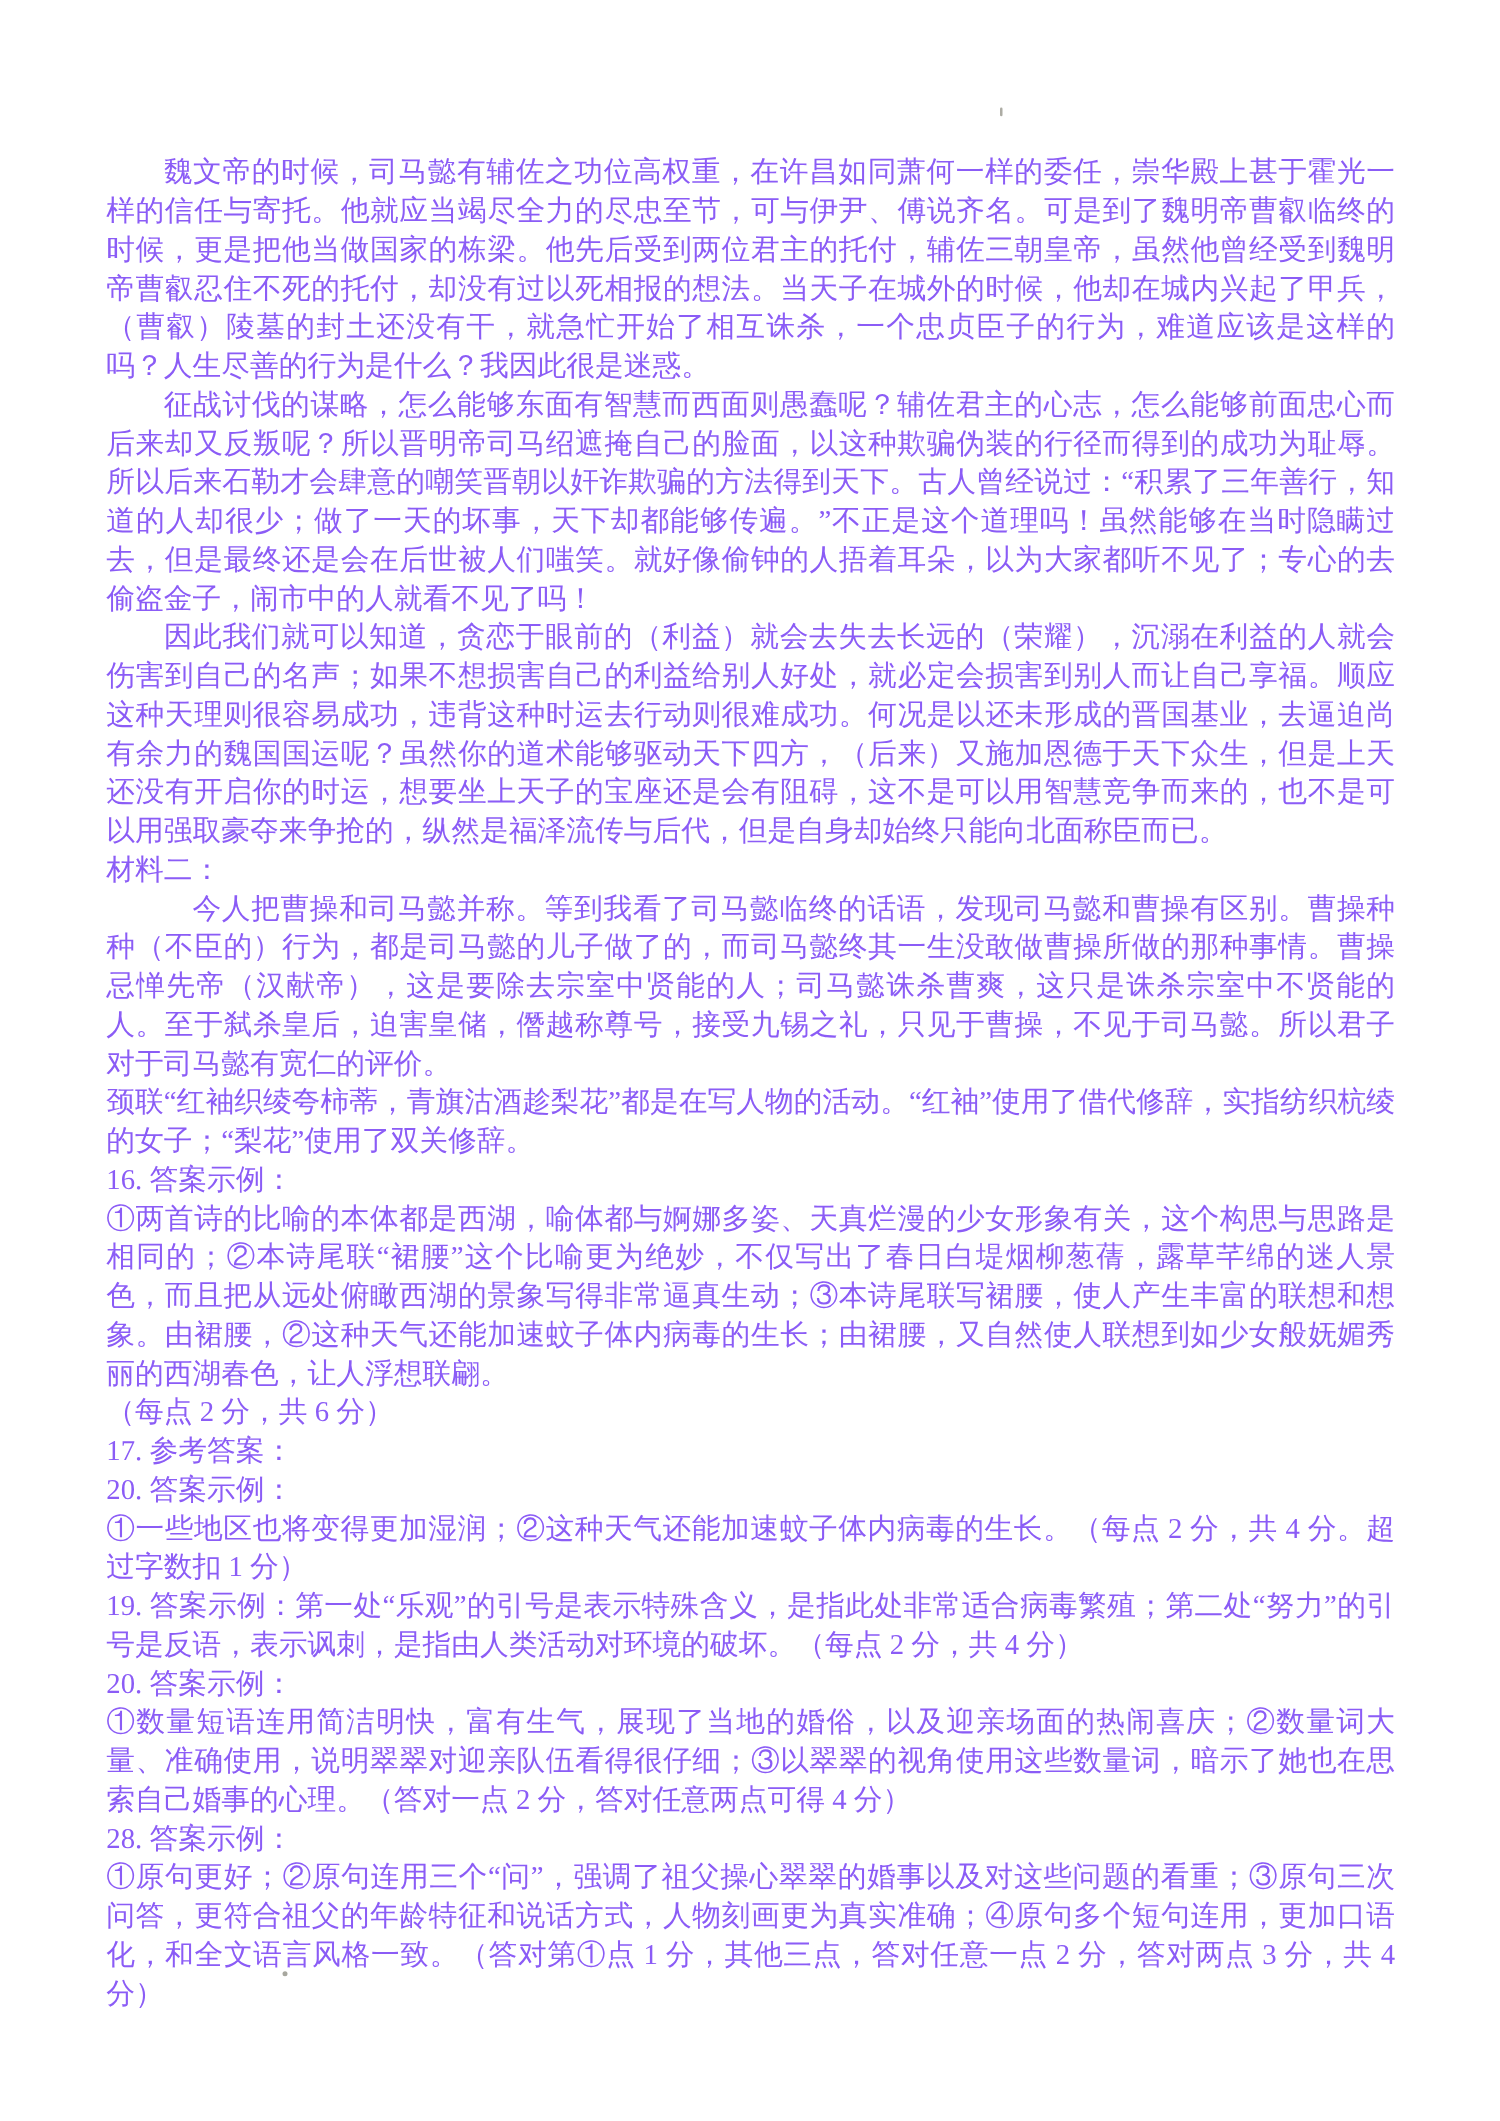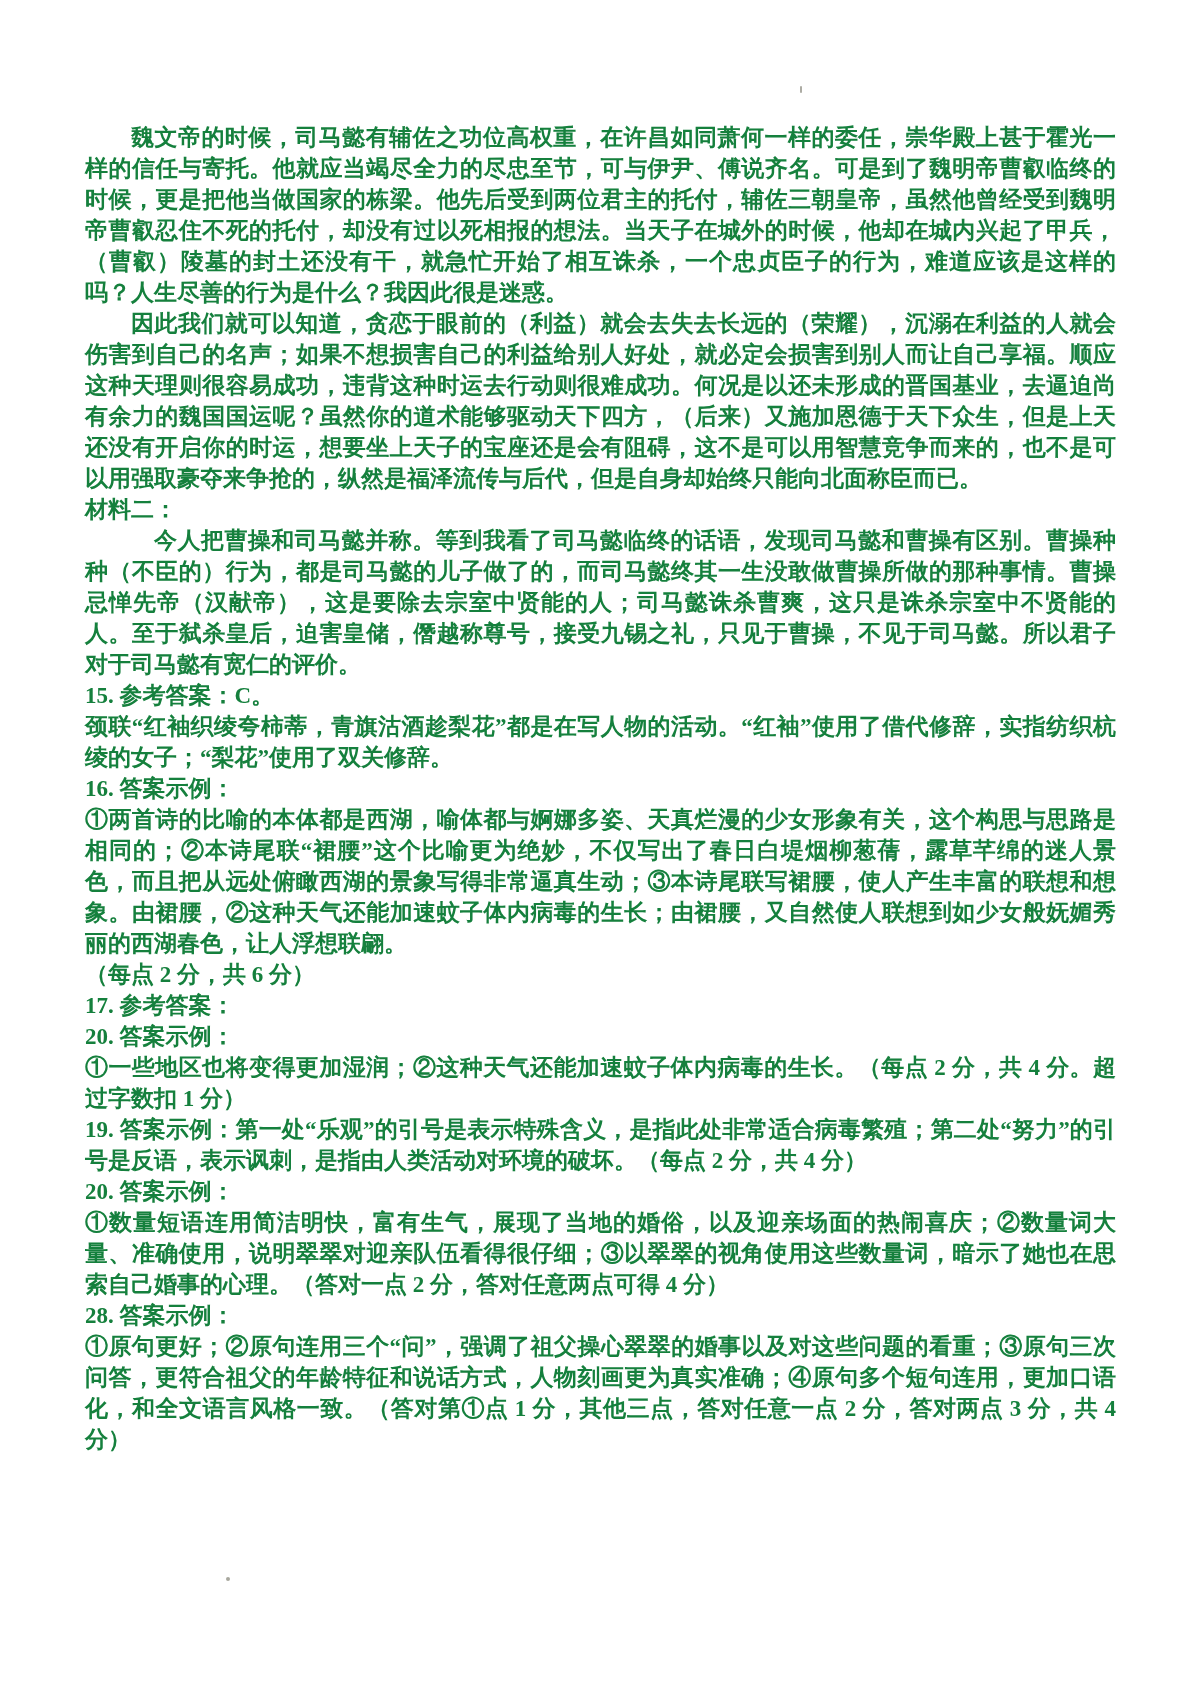--- a/index.html
+++ b/index.html
@@ -3,22 +3,21 @@
 <meta charset="utf-8">
 <style>
   html, body { margin: 0; padding: 0; background: #ffffff; }
   .page {
     position: relative;
     width: 1200px;
     height: 1697px;
     background: #ffffff;
     overflow: hidden;
     font-family: "Liberation Serif", "DejaVu Serif", serif;
-    color: #15803d;
-    font-weight: bold;
+    color: #8b5cf6;
   }
   .text-block {
     position: absolute;
     left: 85px;
     top: 122px;
     width: 1031px;
   }
   .text-block p {
     margin: 0;
     padding: 0;
@@ -42,28 +41,28 @@
 
 <div class="page">
 
   <span class="speck speck-top"></span>
   <span class="speck speck-bottom"></span>
 
   <div class="text-block">
 
     <p class="indent-2">魏文帝的时候，司马懿有辅佐之功位高权重，在许昌如同萧何一样的委任，崇华殿上甚于霍光一样的信任与寄托。他就应当竭尽全力的尽忠至节，可与伊尹、傅说齐名。可是到了魏明帝曹叡临终的时候，更是把他当做国家的栋梁。他先后受到两位君主的托付，辅佐三朝皇帝，虽然他曾经受到魏明帝曹叡忍住不死的托付，却没有过以死相报的想法。当天子在城外的时候，他却在城内兴起了甲兵，（曹叡）陵墓的封土还没有干，就急忙开始了相互诛杀，一个忠贞臣子的行为，难道应该是这样的吗？人生尽善的行为是什么？我因此很是迷惑。</p>
 
+    <p class="indent-2">征战讨伐的谋略，怎么能够东面有智慧而西面则愚蠢呢？辅佐君主的心志，怎么能够前面忠心而后来却又反叛呢？所以晋明帝司马绍遮掩自己的脸面，以这种欺骗伪装的行径而得到的成功为耻辱。所以后来石勒才会肆意的嘲笑晋朝以奸诈欺骗的方法得到天下。古人曾经说过：“积累了三年善行，知道的人却很少；做了一天的坏事，天下却都能够传遍。”不正是这个道理吗！虽然能够在当时隐瞒过去，但是最终还是会在后世被人们嗤笑。就好像偷钟的人捂着耳朵，以为大家都听不见了；专心的去偷盗金子，闹市中的人就看不见了吗！</p>
 
     <p class="indent-2">因此我们就可以知道，贪恋于眼前的（利益）就会去失去长远的（荣耀），沉溺在利益的人就会伤害到自己的名声；如果不想损害自己的利益给别人好处，就必定会损害到别人而让自己享福。顺应这种天理则很容易成功，违背这种时运去行动则很难成功。何况是以还未形成的晋国基业，去逼迫尚有余力的魏国国运呢？虽然你的道术能够驱动天下四方，（后来）又施加恩德于天下众生，但是上天还没有开启你的时运，想要坐上天子的宝座还是会有阻碍，这不是可以用智慧竞争而来的，也不是可以用强取豪夺来争抢的，纵然是福泽流传与后代，但是自身却始终只能向北面称臣而已。</p>
 
     <p>材料二：</p>
 
     <p class="indent-3">今人把曹操和司马懿并称。等到我看了司马懿临终的话语，发现司马懿和曹操有区别。曹操种种（不臣的）行为，都是司马懿的儿子做了的，而司马懿终其一生没敢做曹操所做的那种事情。曹操忌惮先帝（汉献帝），这是要除去宗室中贤能的人；司马懿诛杀曹爽，这只是诛杀宗室中不贤能的人。至于弑杀皇后，迫害皇储，僭越称尊号，接受九锡之礼，只见于曹操，不见于司马懿。所以君子对于司马懿有宽仁的评价。</p>
 
-    <p>15. 参考答案：C。</p>
 
     <p>颈联“红袖织绫夸柿蒂，青旗沽酒趁梨花”都是在写人物的活动。“红袖”使用了借代修辞，实指纺织杭绫的女子；“梨花”使用了双关修辞。</p>
 
     <p>16. 答案示例：</p>
 
     <p>①两首诗的比喻的本体都是西湖，喻体都与婀娜多姿、天真烂漫的少女形象有关，这个构思与思路是相同的；②本诗尾联“裙腰”这个比喻更为绝妙，不仅写出了春日白堤烟柳葱蒨，露草芊绵的迷人景色，而且把从远处俯瞰西湖的景象写得非常逼真生动；③本诗尾联写裙腰，使人产生丰富的联想和想象。由裙腰，②这种天气还能加速蚊子体内病毒的生长；由裙腰，又自然使人联想到如少女般妩媚秀丽的西湖春色，让人浮想联翩。</p>
 
     <p>（每点 2 分，共 6 分）</p>
 
     <p>17. 参考答案：</p>

